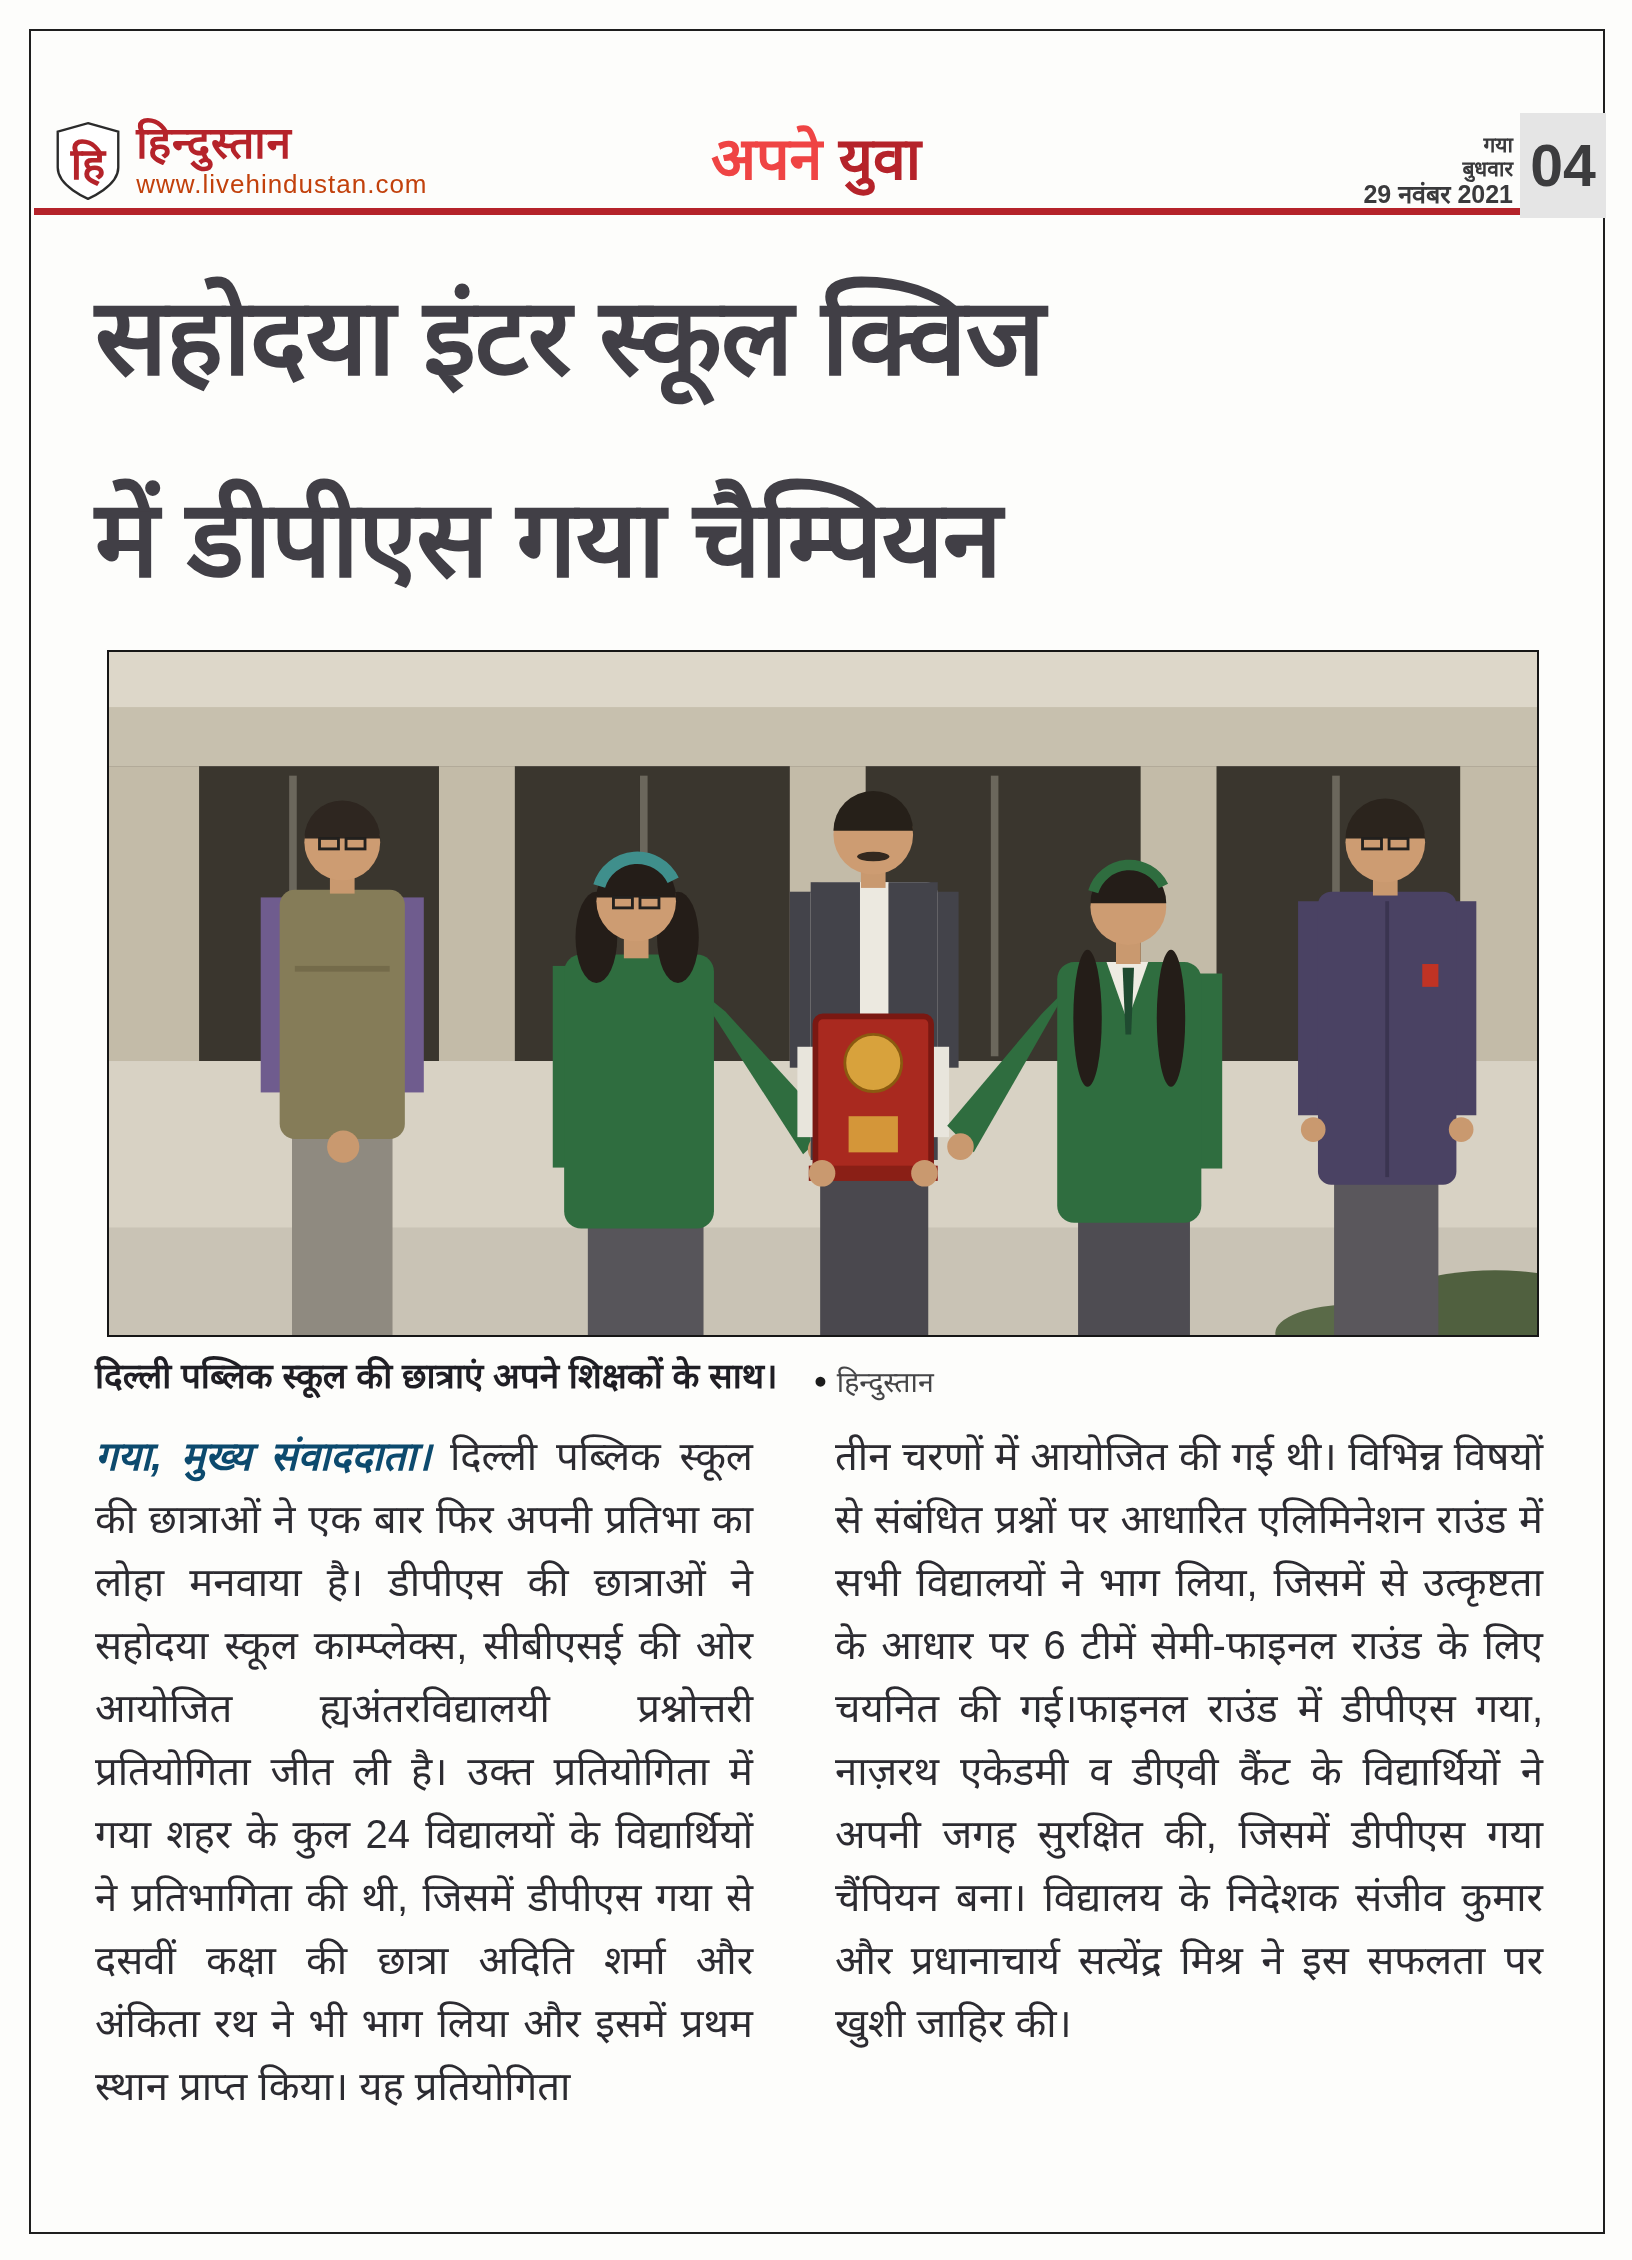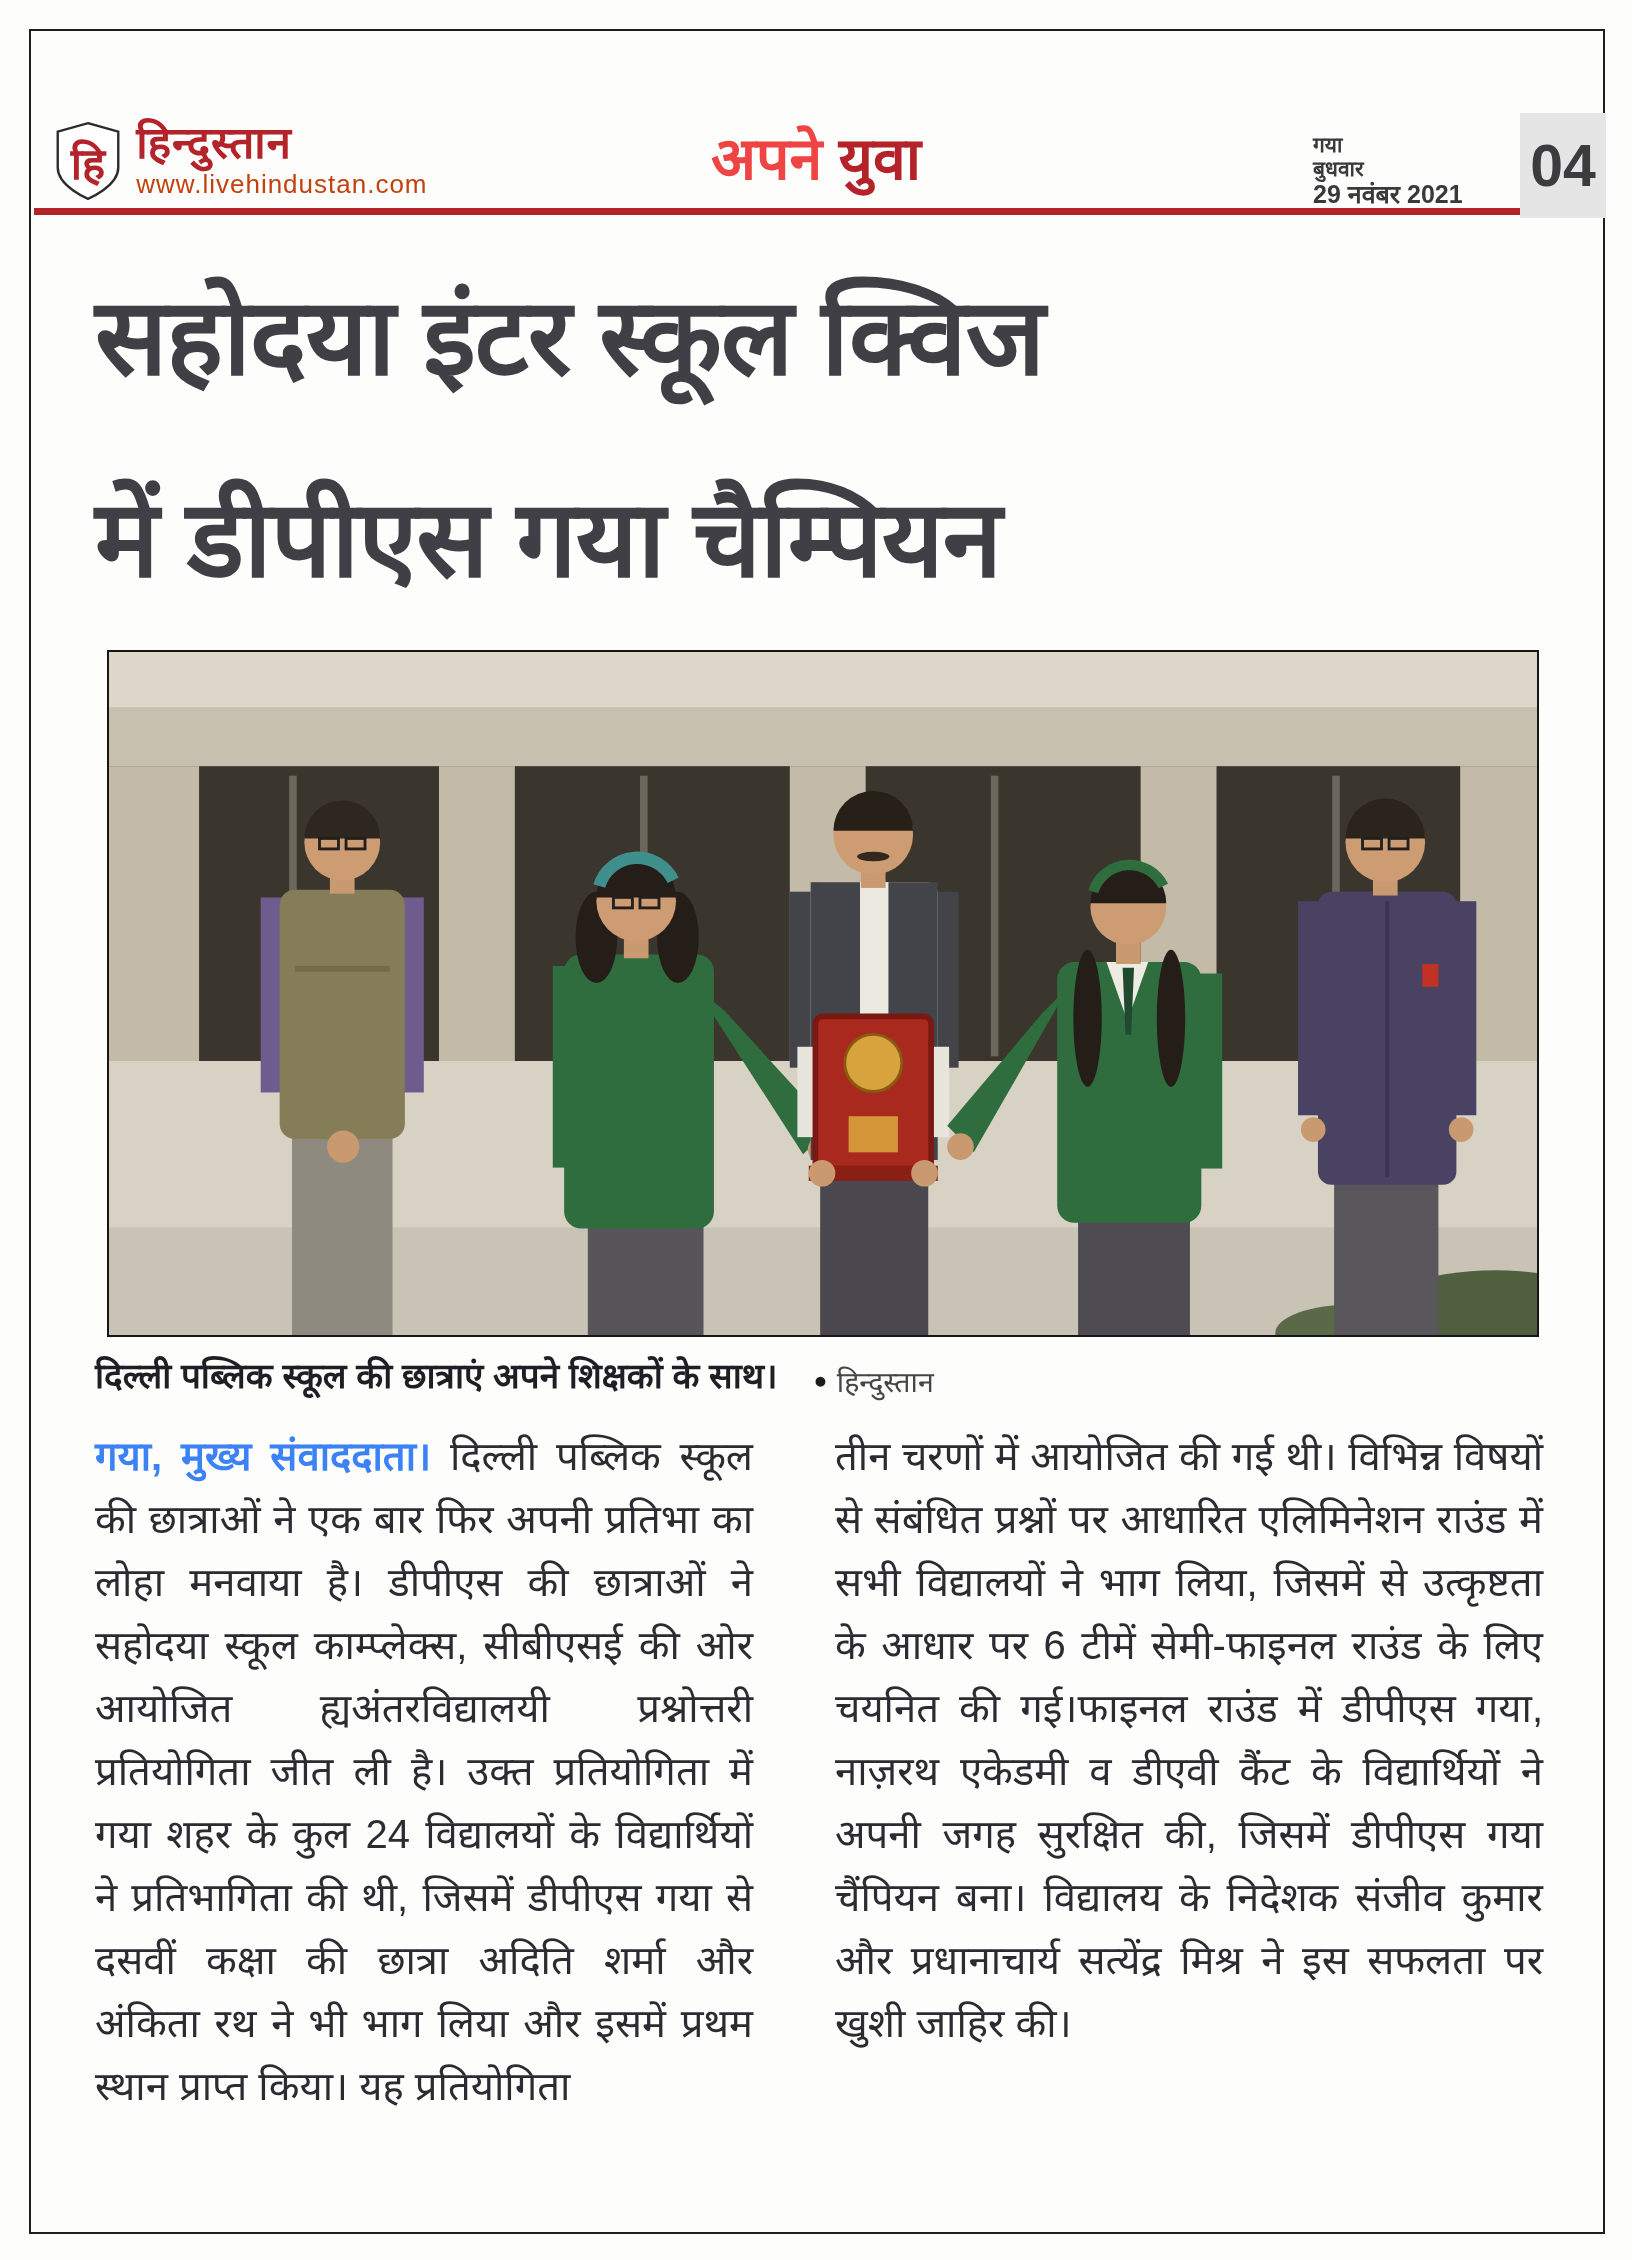--- a/index.html
+++ b/index.html
@@ -19,21 +19,21 @@
   .logo-textcol{margin-left:13.3px;display:flex;flex-direction:column;}
   .logo-title{font-size:44px;font-weight:bold;color:#b5232a;line-height:1.05;letter-spacing:1px;}
   .logo-url{font-size:26px;color:#c2410c;margin-top:2.9px;letter-spacing:1px;}
   .section-title{
     position:absolute;left:50%;top:116px;transform:translateX(-50%);
     font-size:59px;font-weight:bold;white-space:nowrap;
   }
   .section-gray{color:#ef4444;}
   .section-red{color:#b5232a;}
   .edition{
-    position:absolute;left:1313px;top:133px;width:200px;text-align:left;
+    position:absolute;left:1313px;top:133px;width:200px;text-align:right;
     font-weight:bold;color:#3a3a3c;line-height:1.12;
   }
   .edition-city,.edition-day{font-size:21px;}
   .edition-date{font-size:25px;}
   .pageno{
     position:absolute;left:1520px;top:113px;width:86px;height:105px;
     background:#e5e5e5;color:#3c3c3e;font-size:59px;font-weight:bold;
     display:flex;align-items:center;justify-content:center;z-index:2;
   }
   .red-rule{
@@ -62,21 +62,21 @@
   .credit{margin-left:36px;font-size:28.5px;color:#454547;display:flex;align-items:center;}
   .credit-bullet{font-size:23px;margin-right:9.5px;color:#1c1c1c;}
   
   .bodycol{
     position:absolute;top:1425px;
     font-size:40px;line-height:63px;color:#2c2b31;
     text-align:justify;
   }
   .col1{left:95px;width:658px;}
   .col2{left:835px;width:708px;}
-  .dateline{font-weight:bold;color:#3b82f6;}
+  .dateline{font-weight:bold;color:#0c4a6e;font-style:italic;}
 </style>
 </head>
 <body>
 
 <div class="page">
   <div class="frame"></div>
 
   <div class="logo-wrap">
     <svg class="logo-shield" viewBox="0 0 74 86">
       <path d="M37,3 L69,12 V50 C69,70 37,83 37,83 C37,83 5,70 5,50 V12 Z" fill="#ffffff" stroke="#2b2b2b" stroke-width="2.5"></path>

